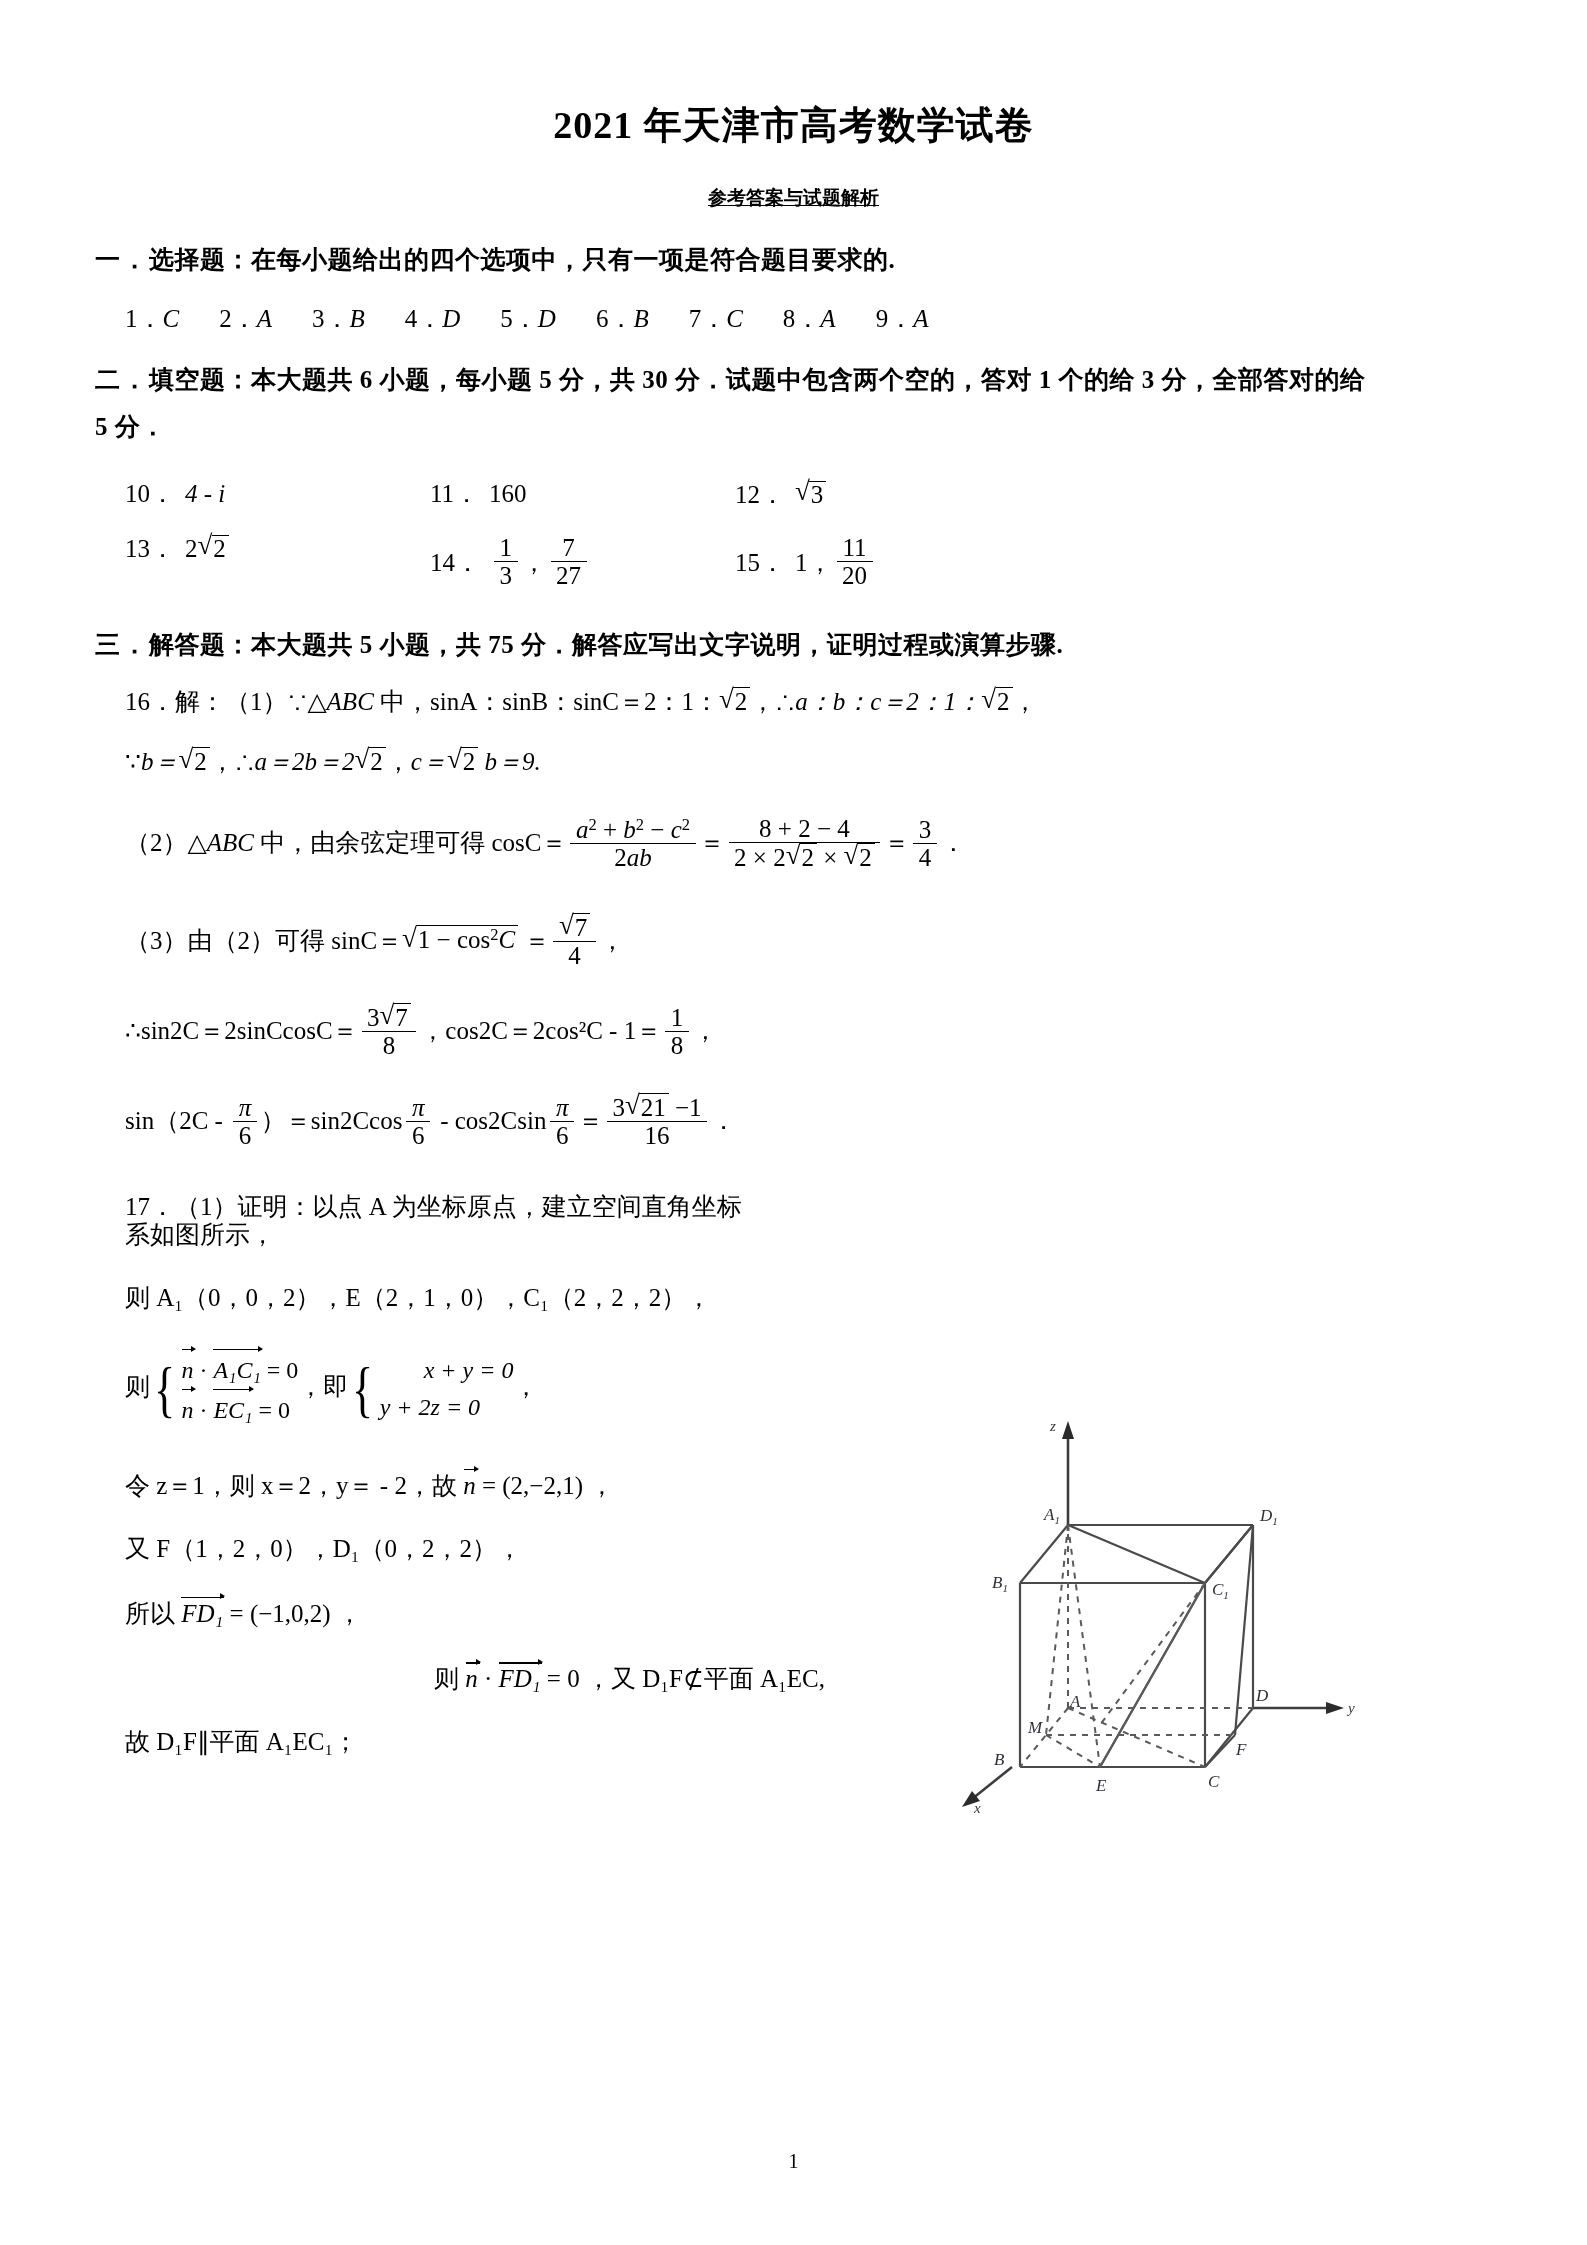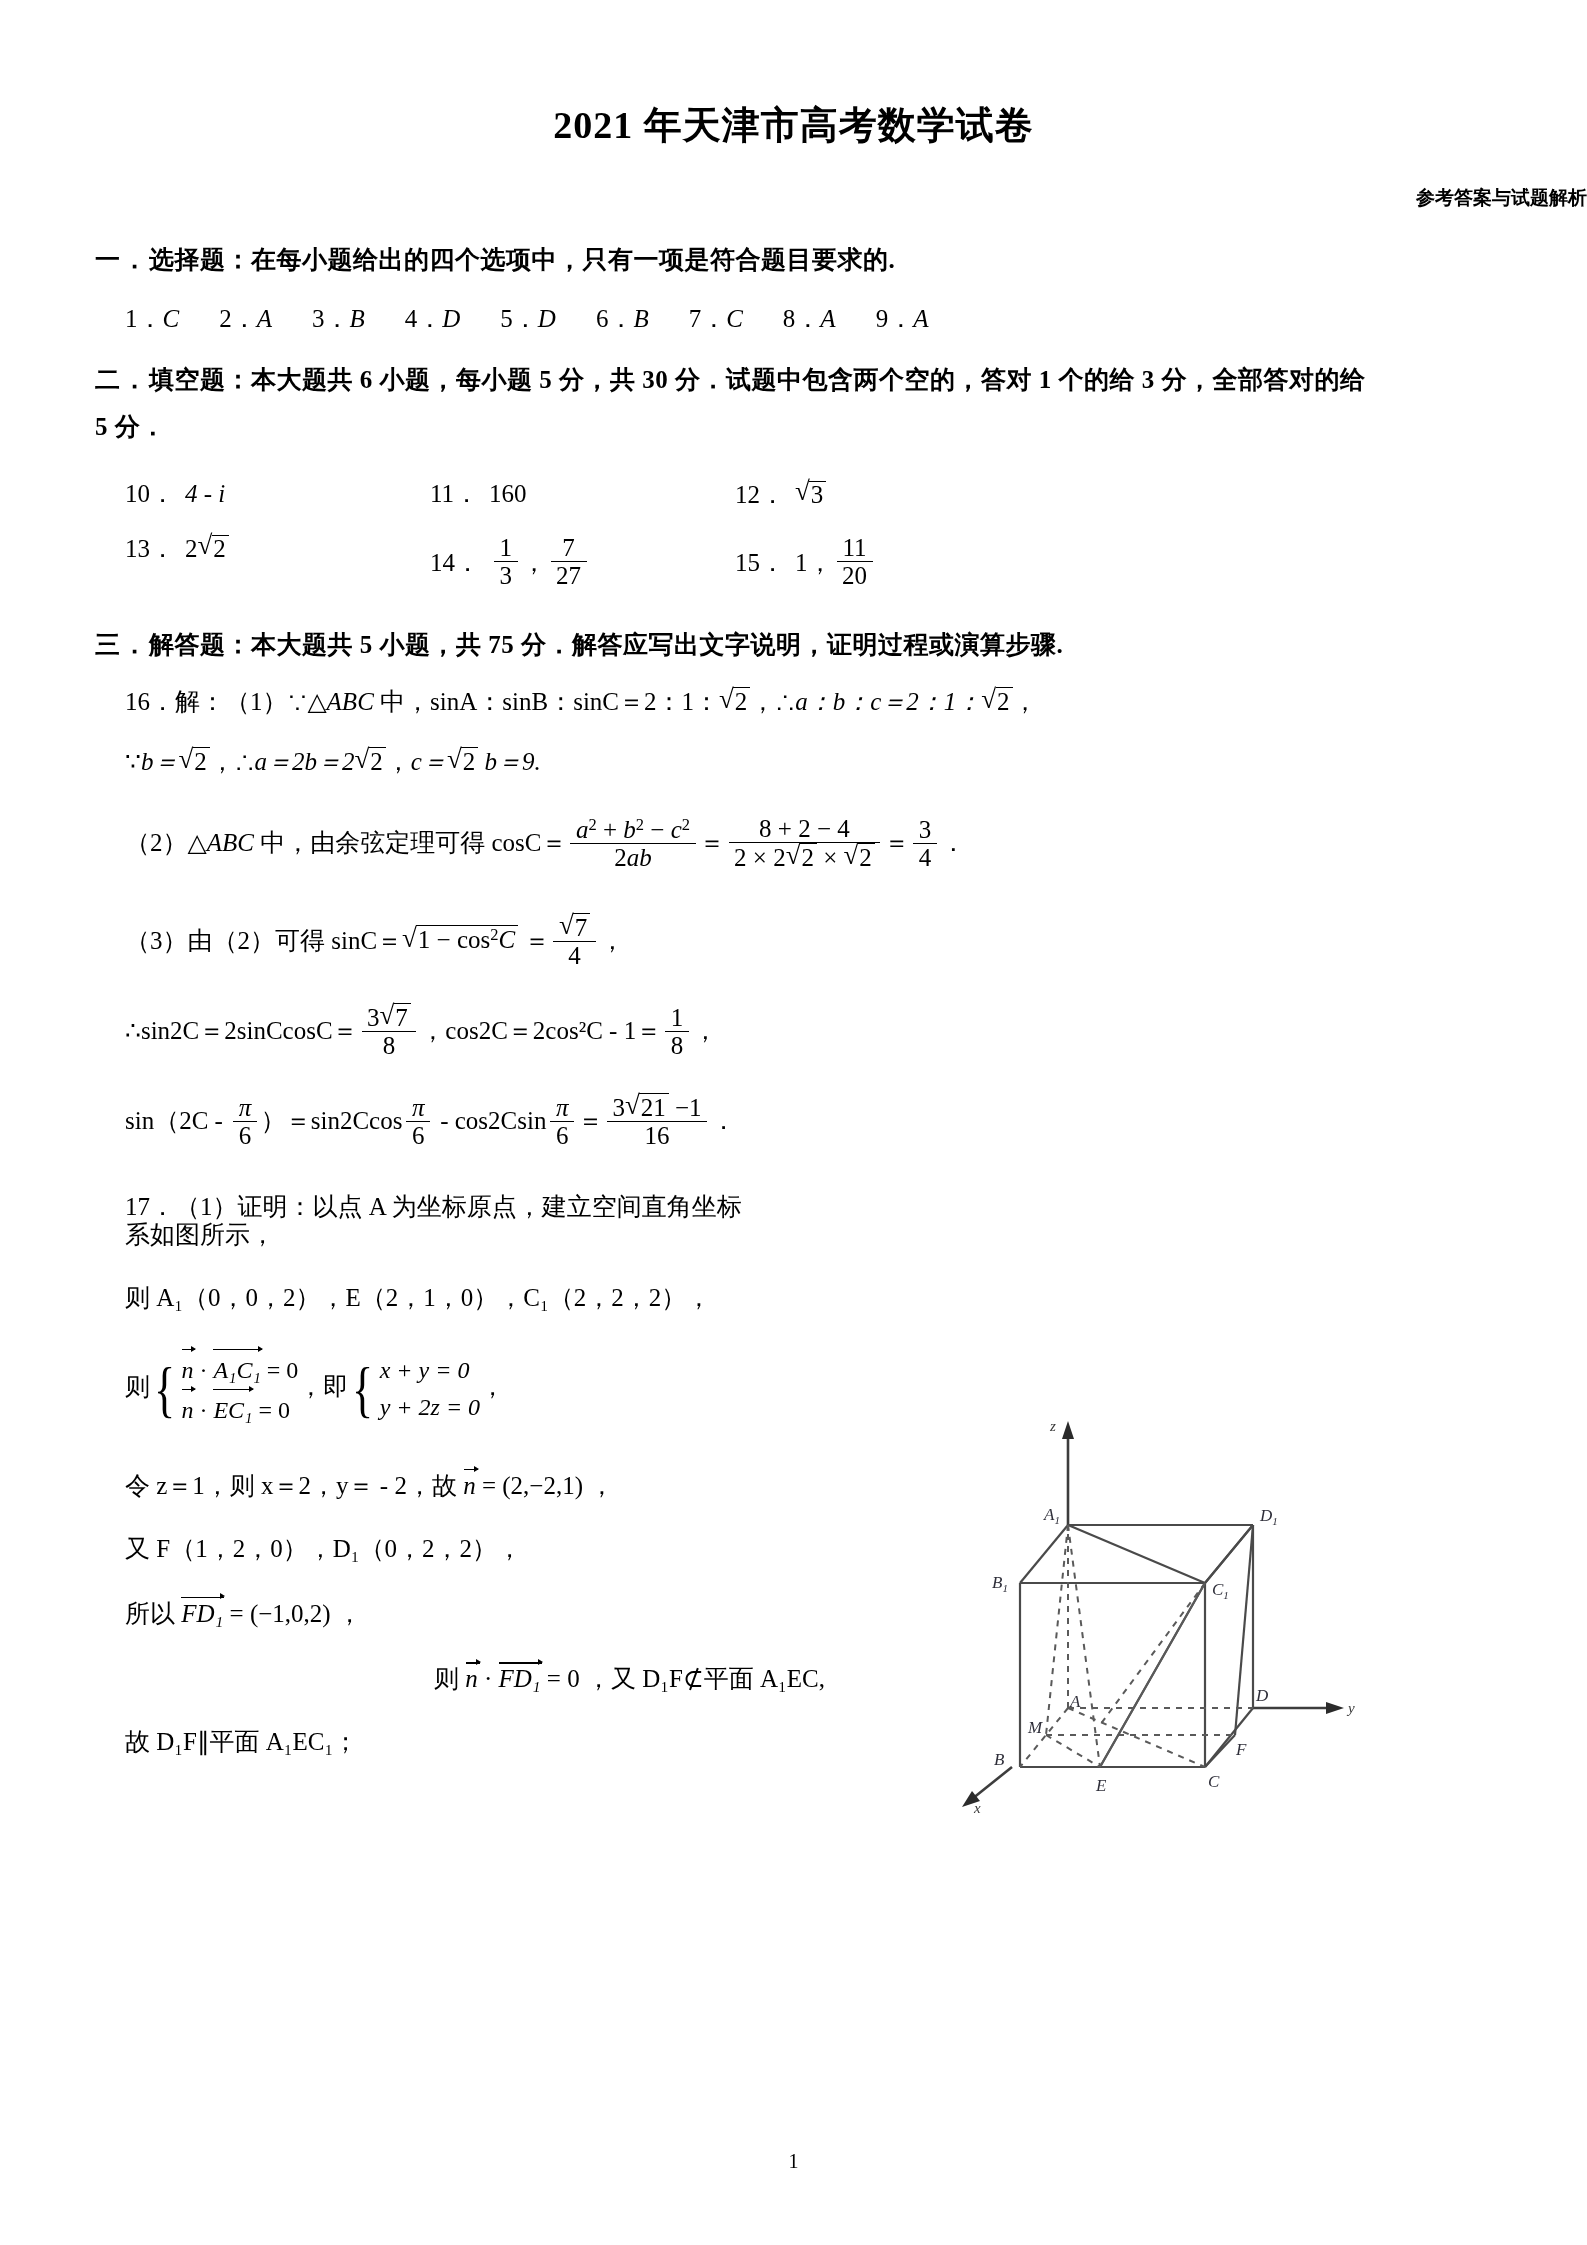--- a/index.html
+++ b/index.html
@@ -12,24 +12,25 @@
   }
   .page{position:relative;width:1587px;height:2245px;padding:0;box-sizing:border-box;}
   .title{
     text-align:center;
     font-size:38px;
     font-weight:bold;
     letter-spacing:1px;
     margin-top:100px;
   }
   .subtitle{
-    text-align:right;
+    text-align:center;
     font-size:19px;
     font-weight:bold;
     margin-top:34px;
+    text-decoration:underline;
   }
   .content{
     margin:0 90px 0 95px;
     font-size:25px;
     line-height:1.0;
   }
   .sec-head{
     font-weight:bold;
     font-size:25px;
     margin-top:36px;
@@ -244,21 +245,21 @@
     <div class="para" style="margin-top:36px;width:640px;">
       <span>则</span><span class="sys">
           <span class="brace">{</span>
           <span class="rows">
             <span style="display:block;"><span class="vec1"><i>n</i></span><span> · </span><span class="vec"><i>A₁C₁</i></span><span> = 0</span></span>
             <span style="display:block;"><span class="vec1"><i>n</i></span><span> · </span><span class="vec"><i>EC₁</i></span><span> = 0</span></span>
           </span>
         </span><span>，即</span><span class="sys">
           <span class="brace">{</span>
           <span class="rows">
-            <span style="display:block;font-style:italic;">x + y = 0</span>
+            <span style="display:block;font-style:italic;margin-left:44px;">x + y = 0</span>
             <span style="display:block;font-style:italic;">y + 2z = 0</span>
           </span>
         </span><span>，</span>
     </div>
 
     <div class="para" style="margin-top:40px;width:640px;">
       <span>令 z＝1，则 x＝2，y＝ - 2，故 </span><span class="vec1"><i>n</i></span><span> = (2,−2,1)</span><span> ，</span>
     </div>
 
     <div class="para" style="margin-top:34px;width:640px;">又 F（1，2，0），D₁（0，2，2），</div>

